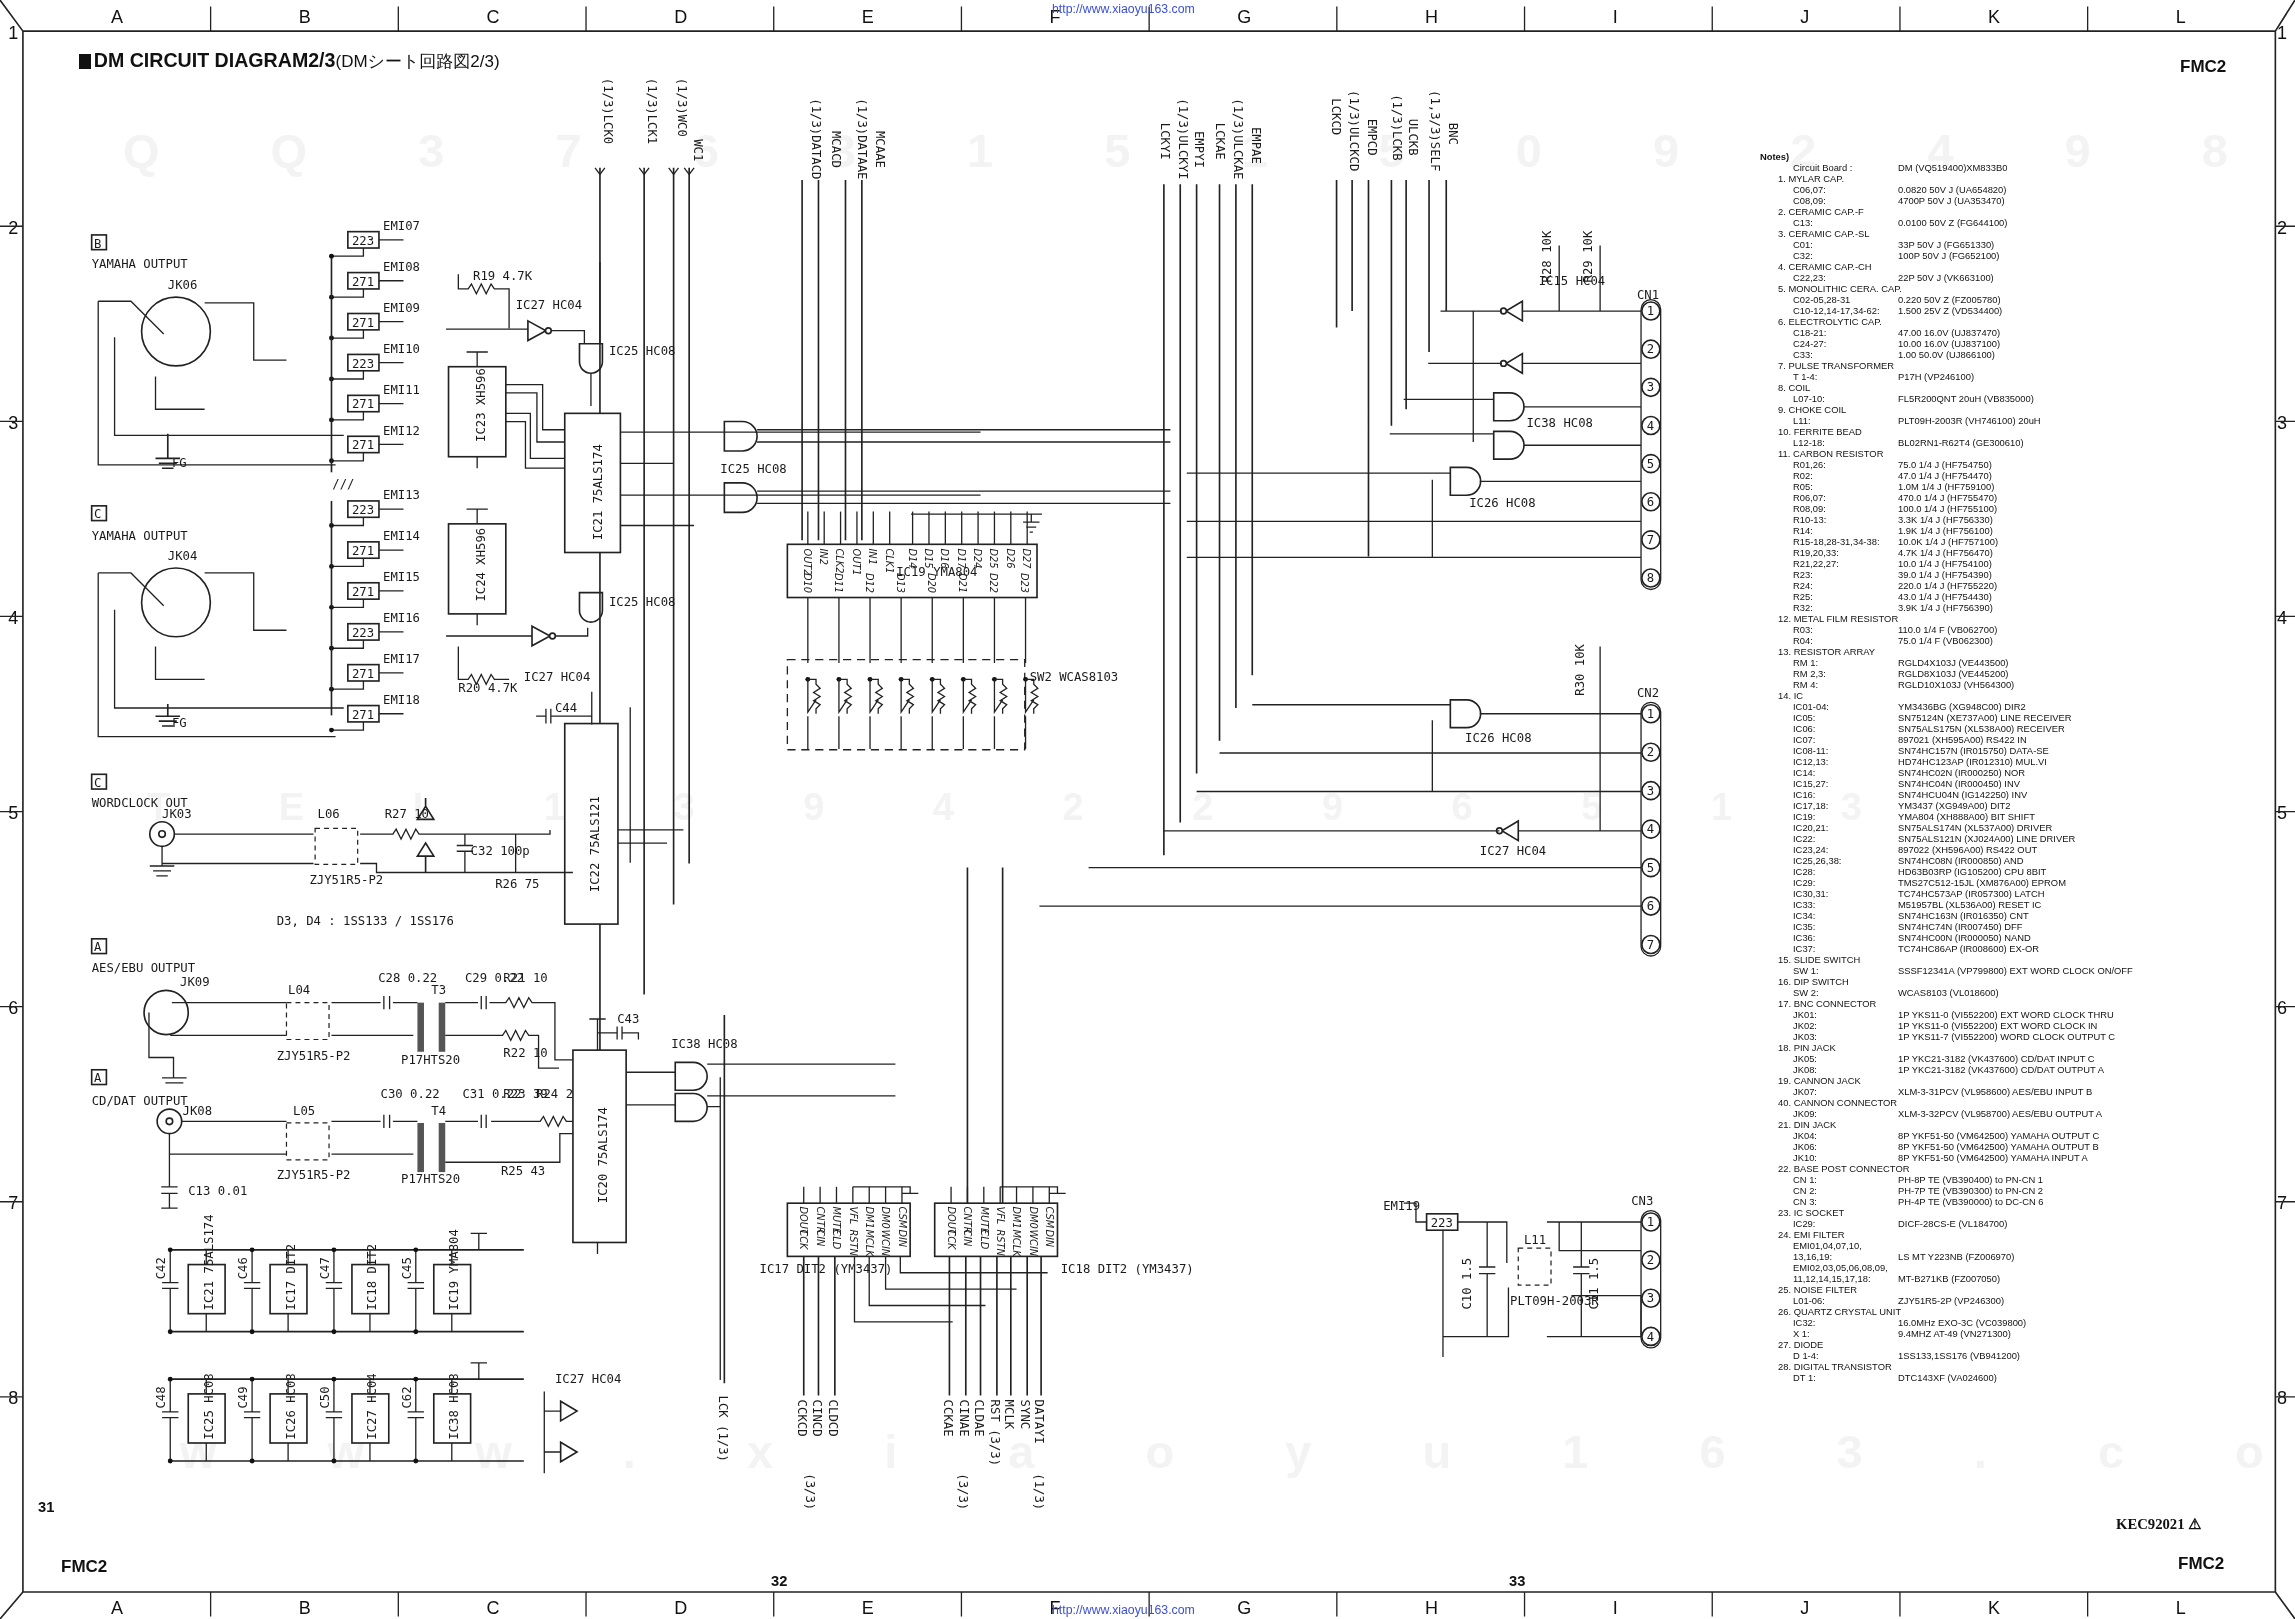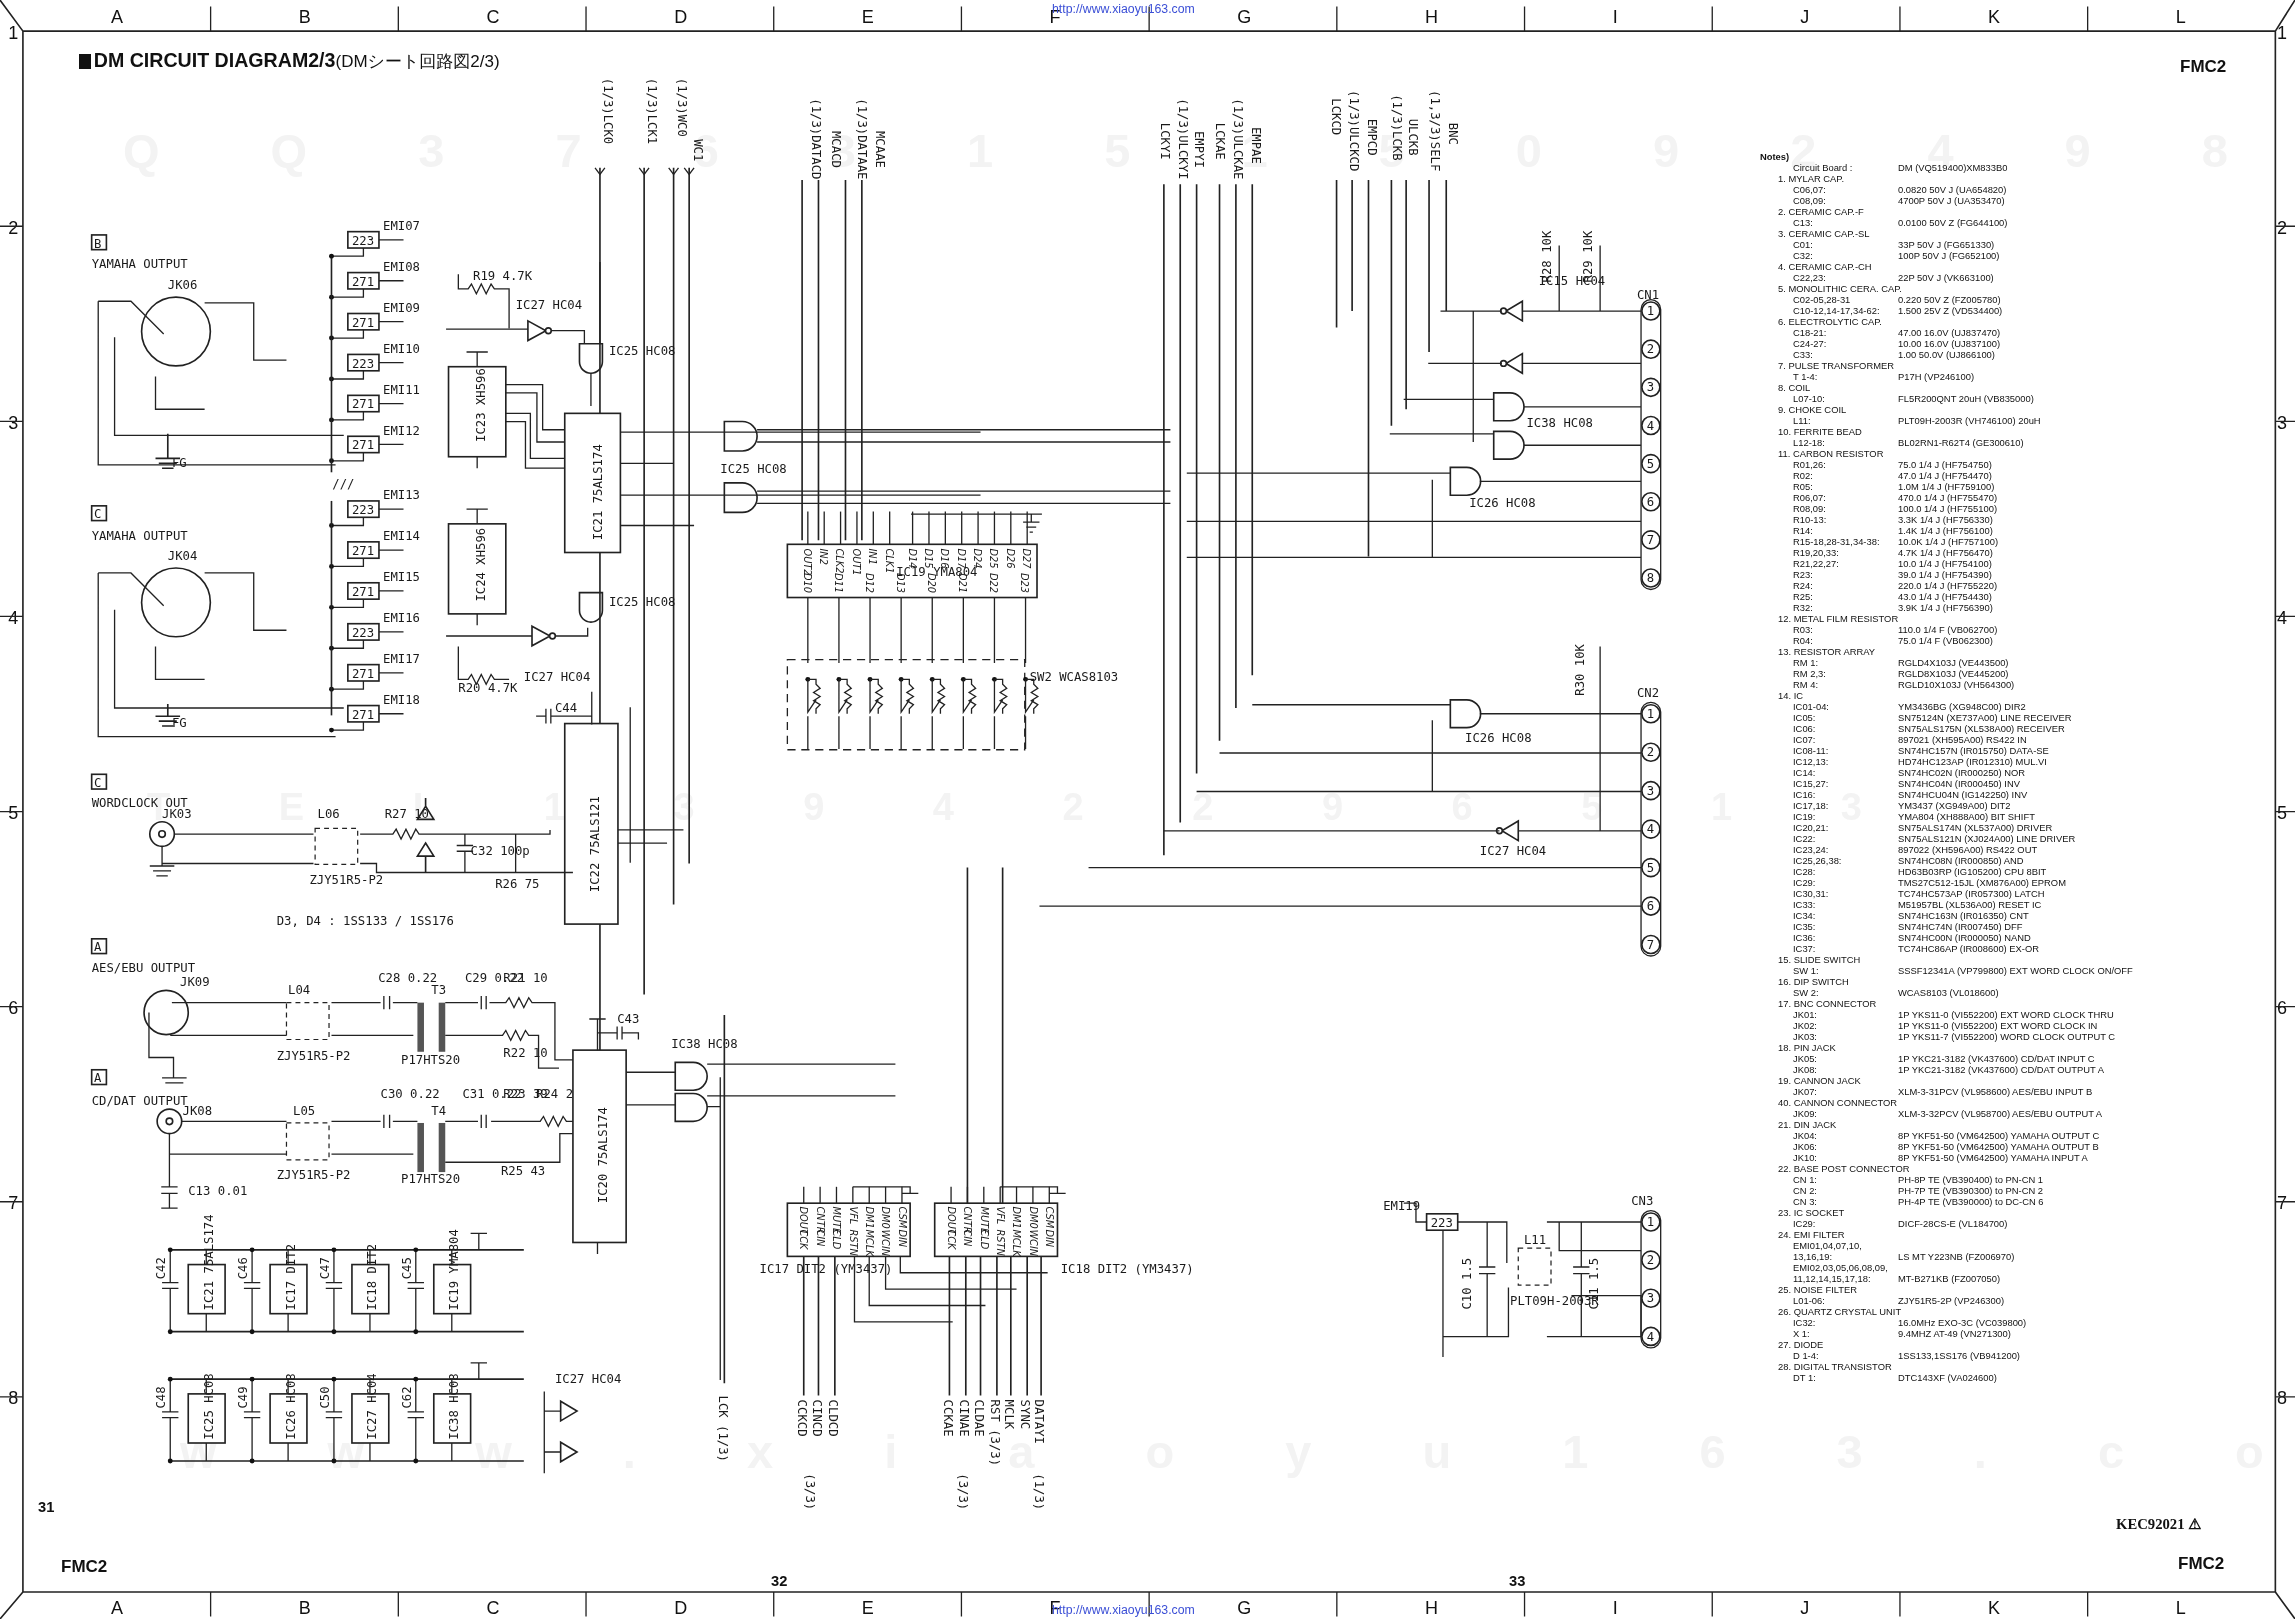--- a/index.html
+++ b/index.html
@@ -1007,21 +1007,21 @@
         <div class="row">
           <span class="k">R08,09:</span>
           <span class="v">100.0 1/4 J (HF755100)</span>
         </div>
         <div class="row">
           <span class="k">R10-13:</span>
           <span class="v">3.3K 1/4 J (HF756330)</span>
         </div>
         <div class="row">
           <span class="k">R14:</span>
-          <span class="v">1.4K 1/4 J (HF756100)</span>
+          <span class="v">1.9K 1/4 J (HF756100)</span>
         </div>
         <div class="row">
           <span class="k">R15-18,28-31,34-38:</span>
           <span class="v">10.0K 1/4 J (HF757100)</span>
         </div>
         <div class="row">
           <span class="k">R19,20,33:</span>
           <span class="v">4.7K 1/4 J (HF756470)</span>
         </div>
         <div class="row">

